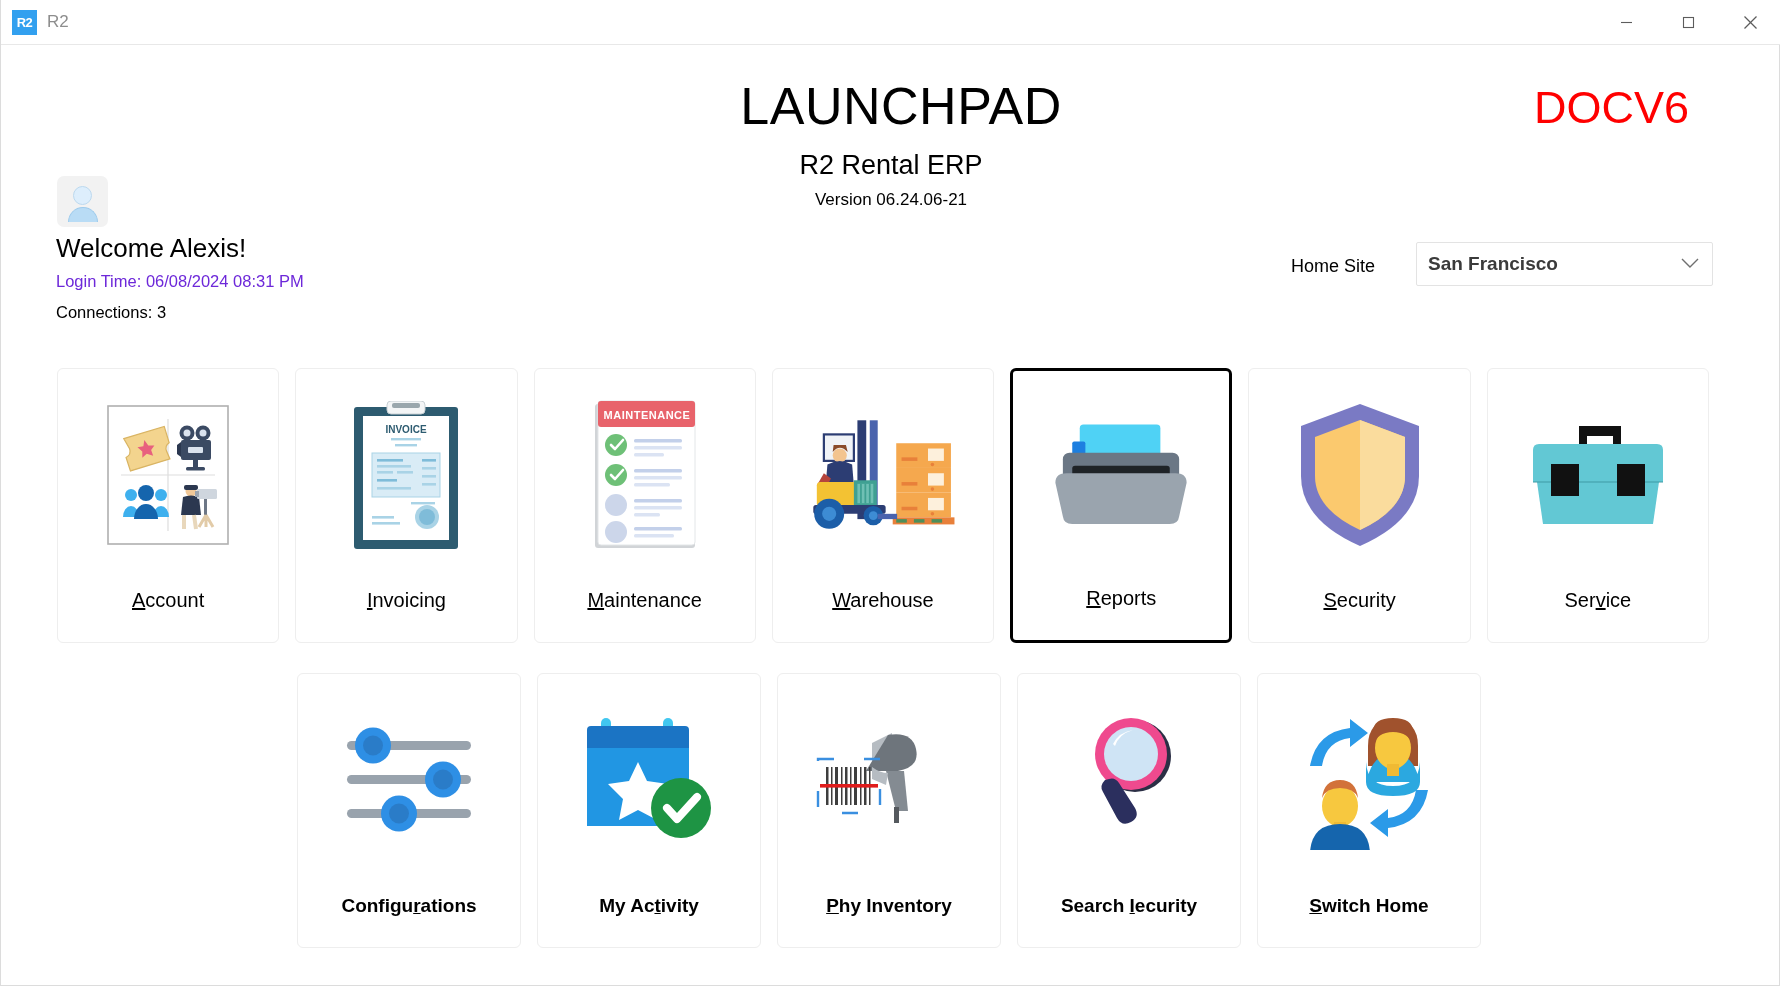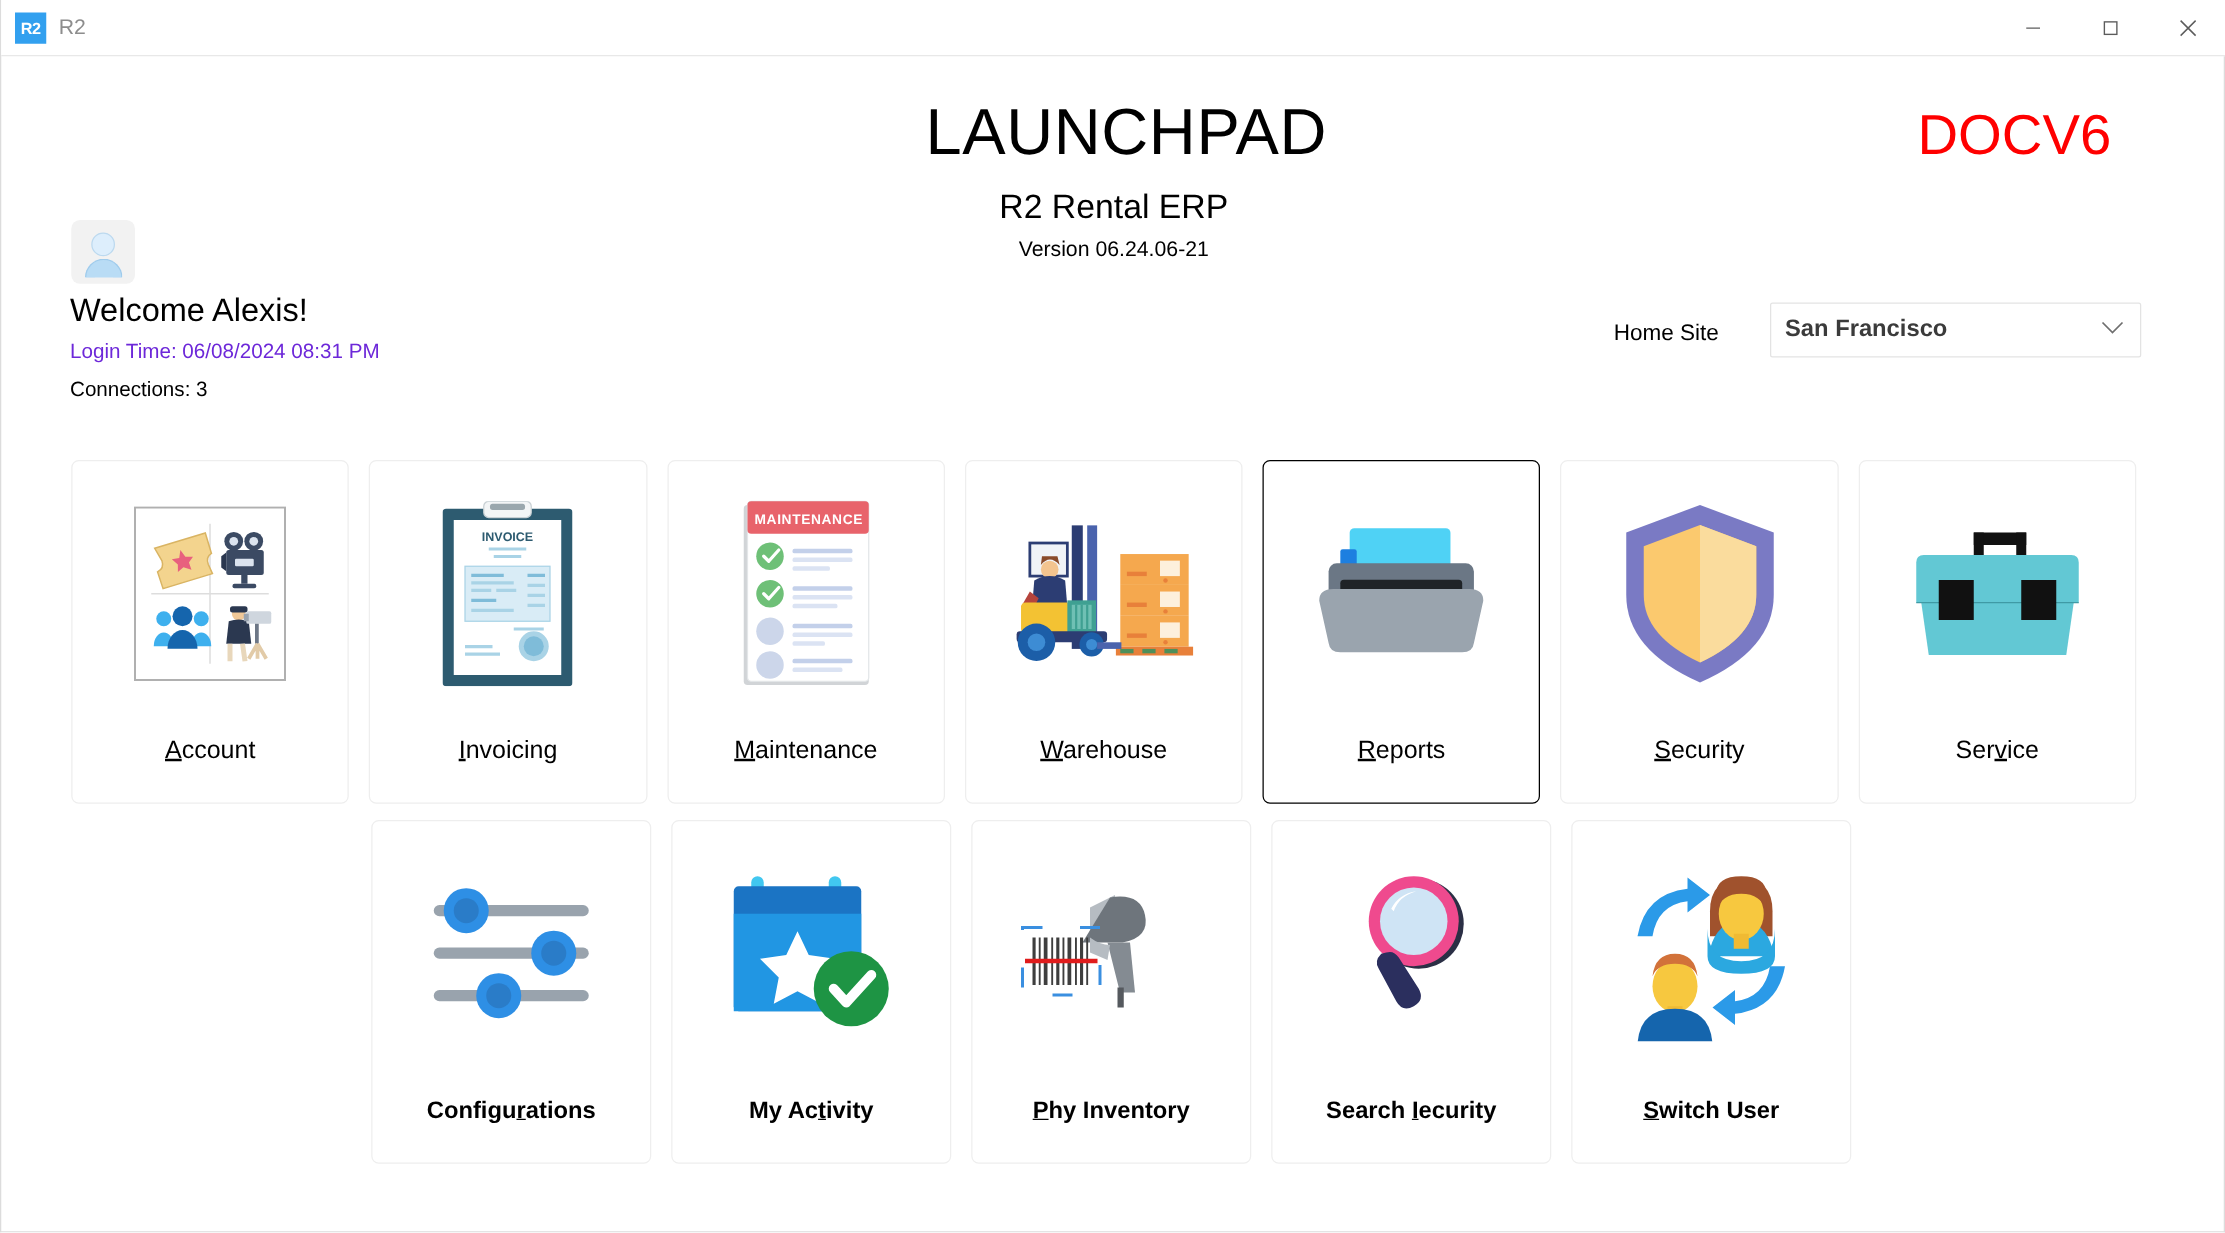--- a/index.html
+++ b/index.html
@@ -122,33 +122,33 @@
     margin-left: auto; margin-right: 13px;
     color: #6f6f6f;
   }
 
   
   .tiles {
     position: absolute; top: 368px; left: 56px;
     width: 1668px;
   }
   .tile-row { display: flex; }
-  .row2 { margin-top: 13px; margin-left: 240px; }
+  .row2 { margin-top: 30px; margin-left: 240px; }
   .tile {
     width: 224px; height: 275px;
     margin-right: 16px;
     background: #ffffff;
     border: 1px solid #eeeeee;
     border-radius: 6px;
     display: flex; flex-direction: column;
     align-items: center; justify-content: flex-start;
     cursor: pointer;
     position: relative;
   }
-  .tile.selected { border: 1px solid #000000; }
+  .tile.selected { border: 3px solid #000000; }
   .tile-icon {
     margin-top: 26px;
     width: 150px; height: 160px;
     display: flex; align-items: center; justify-content: center;
   }
   .tile-label {
     position: absolute; bottom: 30px;
     font-size: 19px; font-weight: bold; color: #000000;
     white-space: nowrap;
   }
@@ -538,20 +538,20 @@
 
             <g>
               <ellipse cx="46" cy="96" rx="18" ry="21" fill="#f7c83f"></ellipse>
               <path d="M28,88 q2,-18 18,-18 q16,0 18,18 q-4,-10 -18,-10 q-14,0 -18,10 z" fill="#d2723a"></path>
               <rect x="40" y="112" width="12" height="12" fill="#f0ba33"></rect>
               <path d="M16,142 q2,-28 30,-28 q28,0 30,28 z" fill="#1565ad"></path>
             </g>
           </svg>
         </div>
         <div class="tile-label">
-          <span></span><span class="ac">S</span><span>witch User</span>
+          <span></span><span class="ac">S</span><span>witch Home</span>
         </div>
       </div>
 
     </div>
 
   </div>
 </div>
 
 </body></html>

